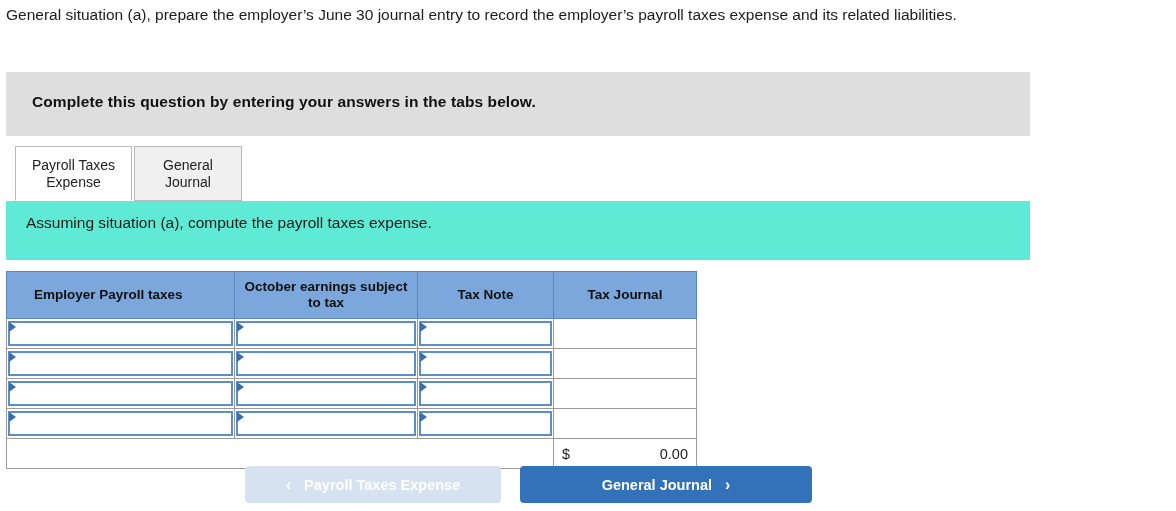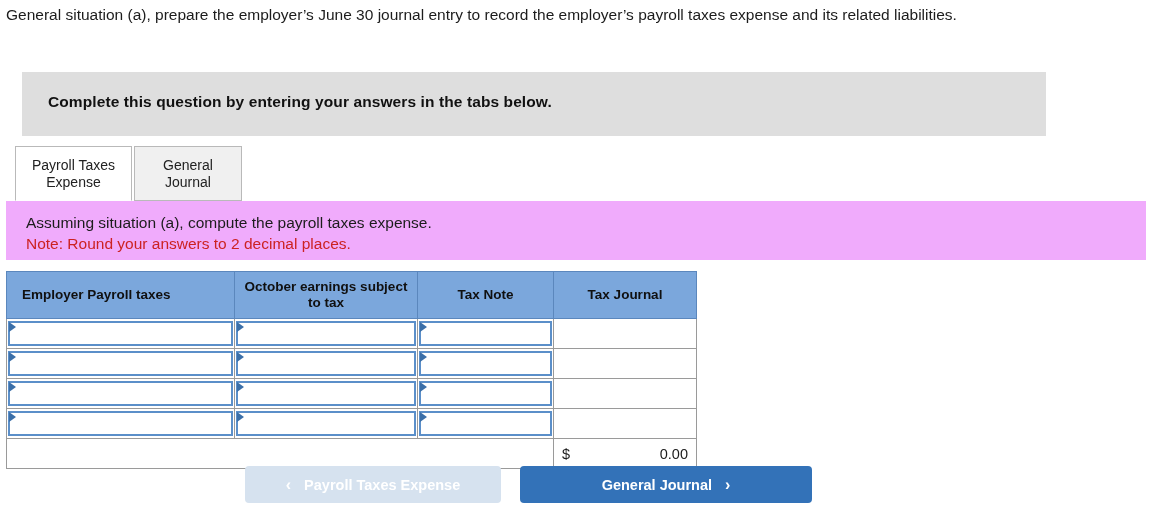--- a/index.html
+++ b/index.html
@@ -24,21 +24,21 @@
     width: 1090px;
     font-size: 15.5px;
     line-height: 22px;
     color: #1c1c1c;
   }
   .prompt .it { }
 
   
   .grey-banner {
     position: absolute;
-    left: 22px;
+    left: 6px;
     top: 72px;
     width: 1024px;
     height: 64px;
     background: #dedede;
     box-sizing: border-box;
   }
   .grey-banner-text {
     position: absolute;
     left: 26px;
     top: 21px;
@@ -87,23 +87,23 @@
     z-index: 3;
   }
   .tab-1 { left: 9px;  width: 117px; }
   .tab-2 { left: 128px; width: 108px; }
 
   
   .blue-band {
     position: absolute;
     left: 6px;
     top: 201px;
-    width: 1140px;
+    width: 1024px;
     height: 59px;
-    background: #f0abfc;
+    background: #5eead4;
     box-sizing: border-box;
   }
   .blue-band-line1 {
     position: absolute;
     left: 20px;
     top: 13px;
     font-size: 15.5px;
     color: #1c1c1c;
   }
   .blue-band-line2 {
@@ -127,21 +127,21 @@
     background: #7ba7dc;
     border: 1px solid #5b87bd;
     color: #101010;
     font-size: 13.5px;
     font-weight: bold;
     height: 42px;
     padding: 2px 4px;
     line-height: 16px;
     text-align: center;
   }
-  .tbl th.th-left { text-align: left; padding-left: 15px; }
+  .tbl th.th-left { text-align: left; padding-left: 27px; }
 
   .col-1 { width: 228px; }
   .col-2 { width: 183px; }
   .col-3 { width: 136px; }
   .col-4 { width: 143px; }
 
   .tbl td {
     border: 1px solid #9a9a9a;
     padding: 0;
     height: 29px;
@@ -241,21 +241,20 @@
   <div class="tab tab-1 active">
     <span>Payroll Taxes Expense</span>
   </div>
   <div class="tab tab-2">
     <span>General Journal</span>
   </div>
 </div>
 
 <div class="blue-band">
   <div class="blue-band-line1">Assuming situation (a), compute the payroll taxes expense.</div>
-  <div class="blue-band-line2">Note: Round your answers to 2 decimal places.</div>
 </div>
 
 <table class="tbl">
   <colgroup>
     <col class="col-1">
       <col class="col-2">
       <col class="col-3">
       <col class="col-4">
   </colgroup>
   <thead>

